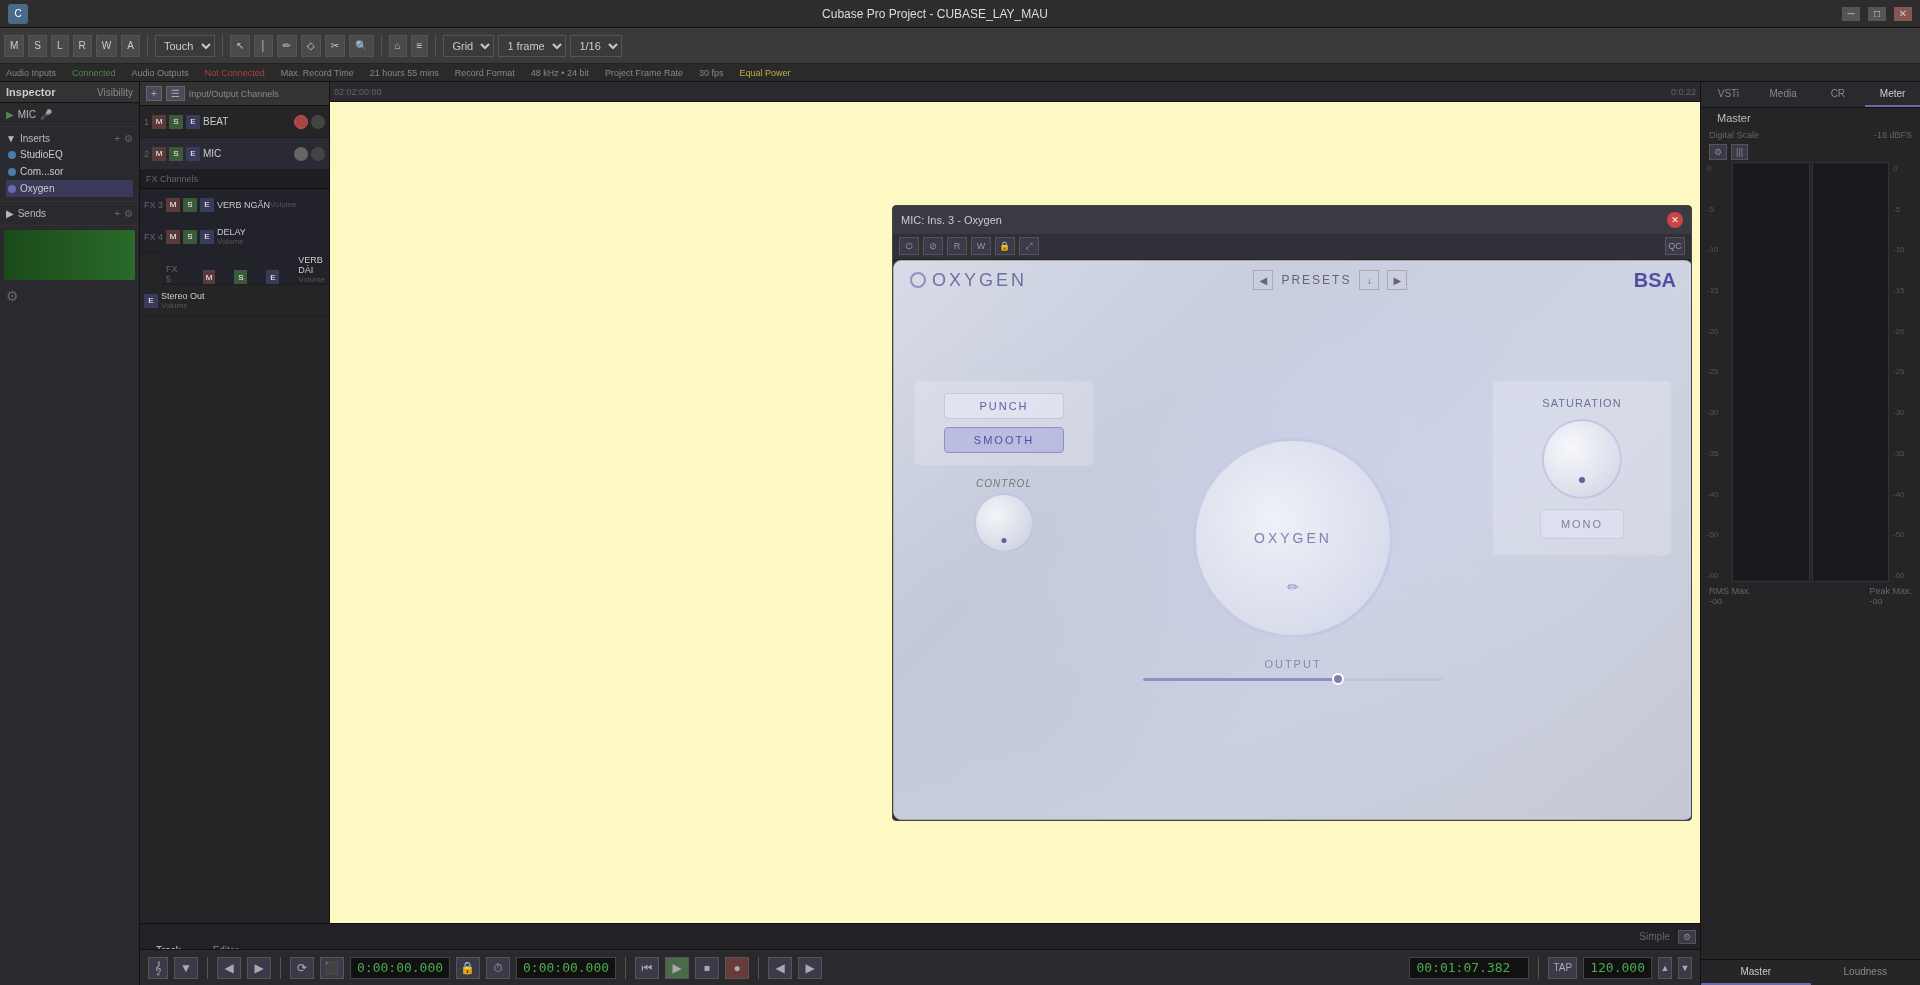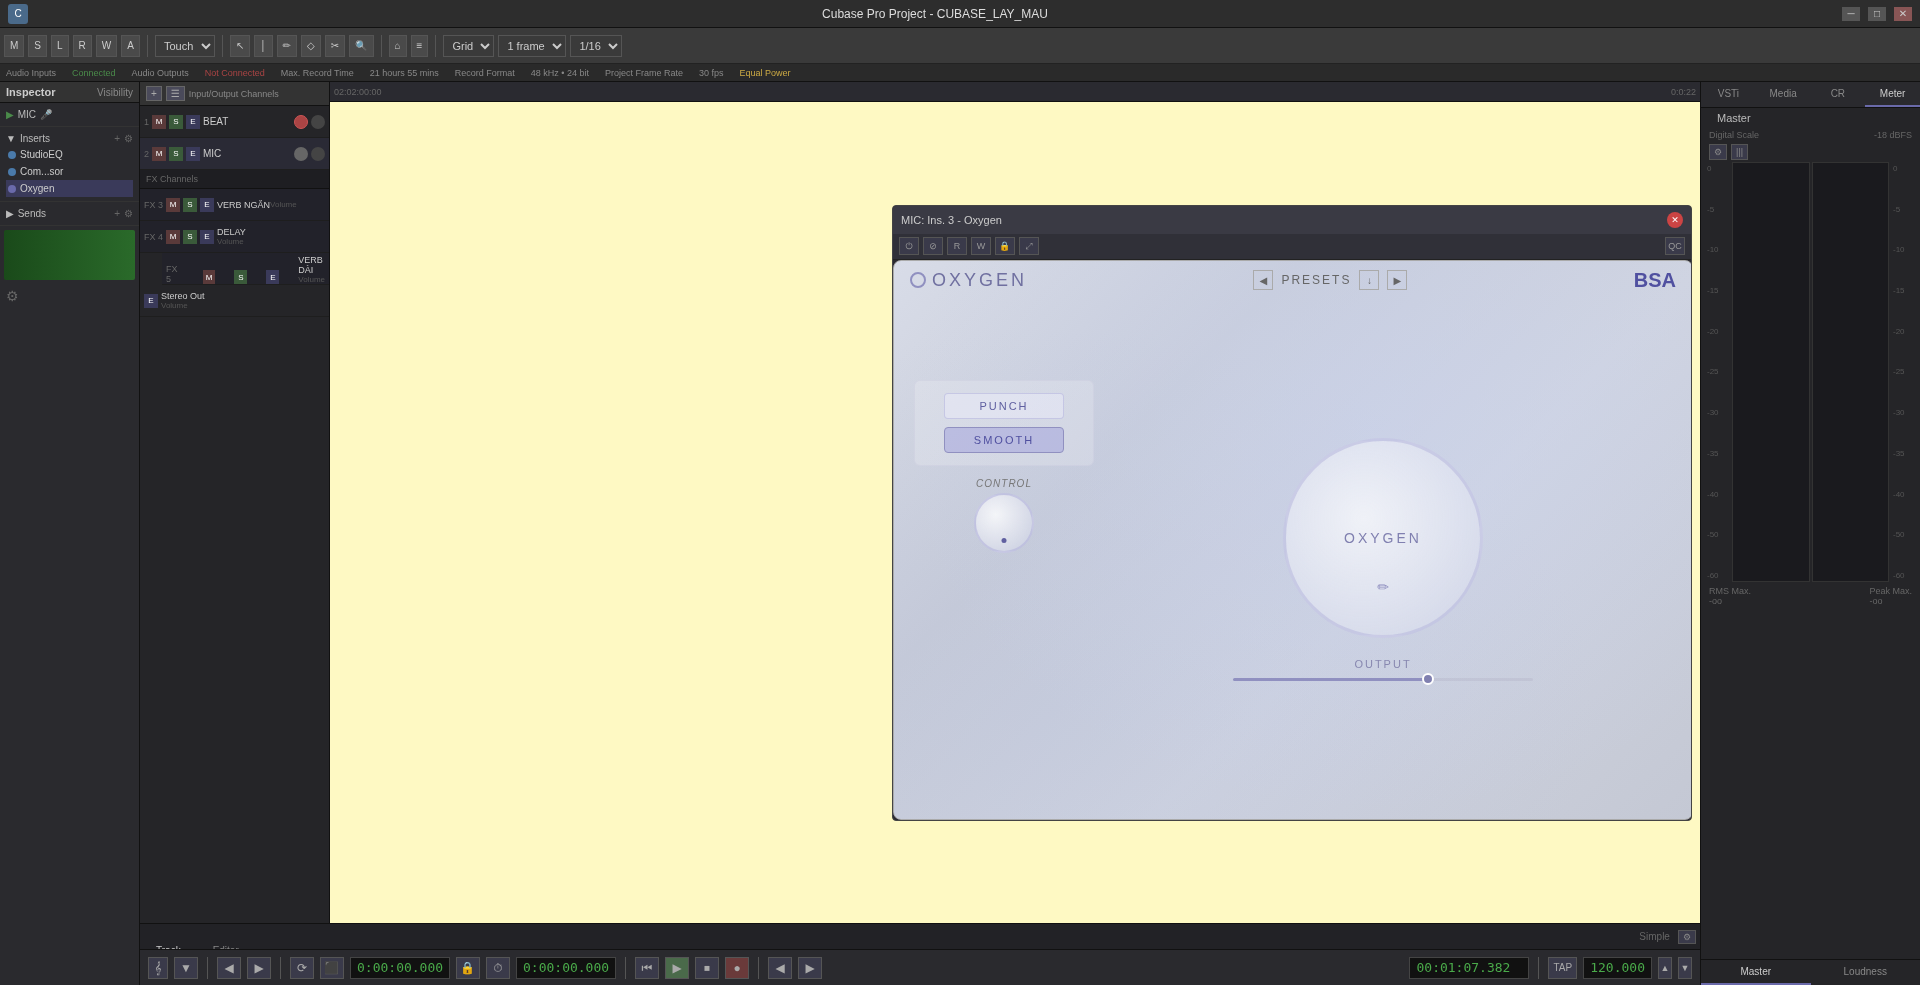--- a/index.html
+++ b/index.html
@@ -834,20 +834,29 @@
                       </div>
                     </div>
                     <div class="output-section">
                       <span class="output-label">OUTPUT</span>
                       <div class="output-slider">
                         <div class="slider-thumb"></div>
                       </div>
                     </div>
                   </div>
 
+                  <div id="right-panel">
+                    <div class="sat-section">
+                      <span class="sat-label">SATURATION</span>
+                      <div class="knob-lg">
+                        <div class="knob-lg-dot"></div>
+                      </div>
+                      <button class="mono-btn">MONO</button>
+                    </div>
+                  </div>
                 </div>
               </div>
             </div>
           </div>
         </div>
 
       </div>
 
       <div id="track-editor">
         <span class="track-tab active">Track</span>

